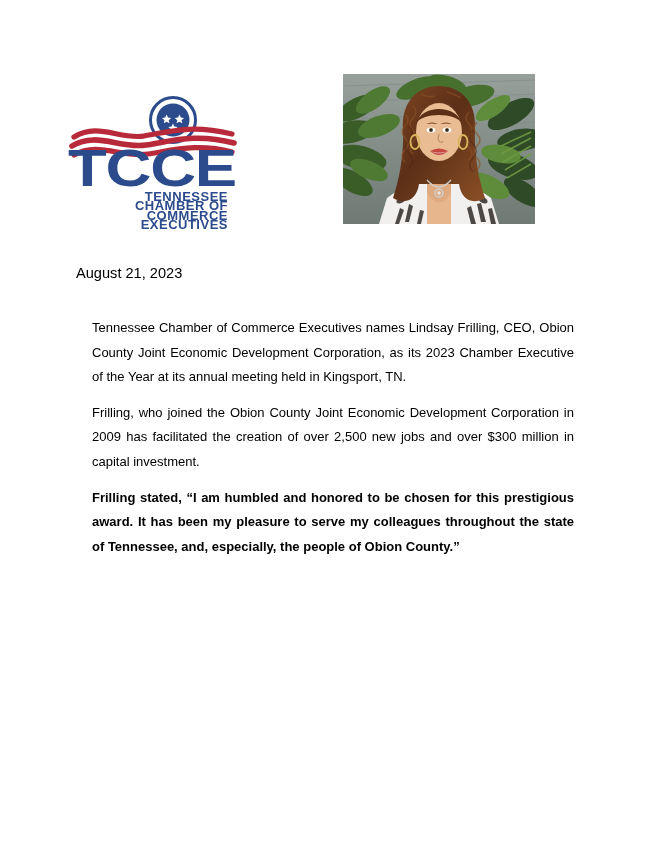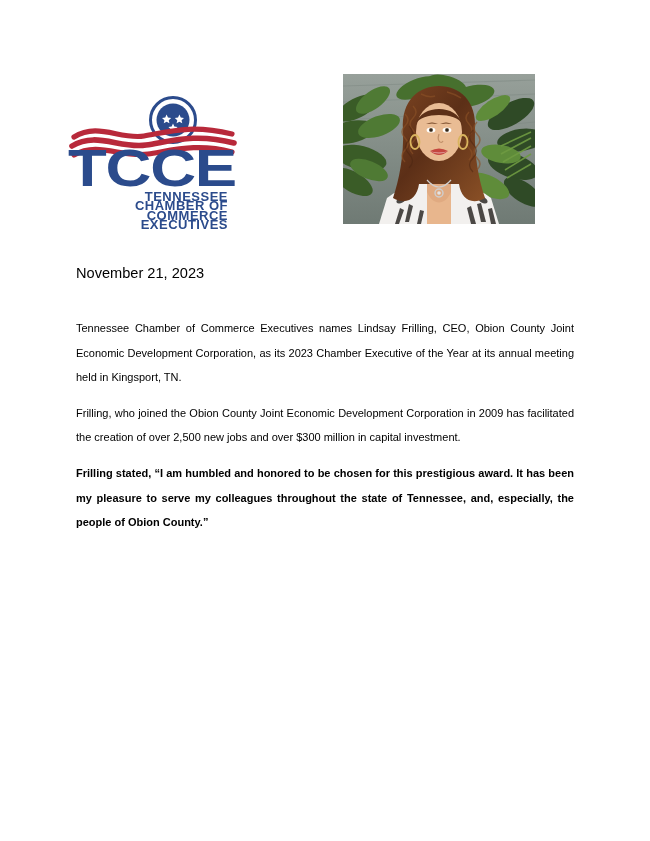--- a/index.html
+++ b/index.html
@@ -90,23 +90,23 @@
     color: #000000;
     font-family: "Liberation Sans", sans-serif;
   }
   .date-line {
     font-size: 14.6px;
     line-height: 22px;
     margin: 0 0 32px 0;
     text-align: left;
   }
   .para {
-    font-size: 11px;
+    font-size: 13px;
     line-height: 24.6px;
-    margin: 0 0 11px 0;
+    margin: 0 0 11px 16px;
     text-align: justify;
     text-justify: inter-word;
   }
   .para:last-child { margin-bottom: 0; font-weight: bold; }
 </style>
 </head>
 <body>
 
 <div class="page">
 
@@ -290,20 +290,20 @@
           </g>
           <circle cx="96" cy="119" r="4" fill="none" stroke="#cfcfcf" stroke-width="1.4"></circle>
           <circle cx="96" cy="119" r="1.8" fill="#e4e4e4"></circle>
         </g>
       </svg>
     </div>
   </div>
 
   <div class="body-copy">
 
-    <p class="date-line">November 21, 2023</p>
+    <p class="date-line">August 21, 2023</p>
 
     <p class="para">Tennessee Chamber of Commerce Executives names Lindsay Frilling, CEO, Obion County Joint Economic Development Corporation, as its 2023 Chamber Executive of the Year at its annual meeting held in Kingsport, TN.</p>
     <p class="para">Frilling, who joined the Obion County Joint Economic Development Corporation in 2009 has facilitated the creation of over 2,500 new jobs and over $300 million in capital investment.</p>
     <p class="para">Frilling stated, “I am humbled and honored to be chosen for this prestigious award.  It has been my pleasure to serve my colleagues throughout the state of Tennessee, and, especially, the people of Obion County.”</p>
   </div>
 
 </div>
 
 </body></html>

